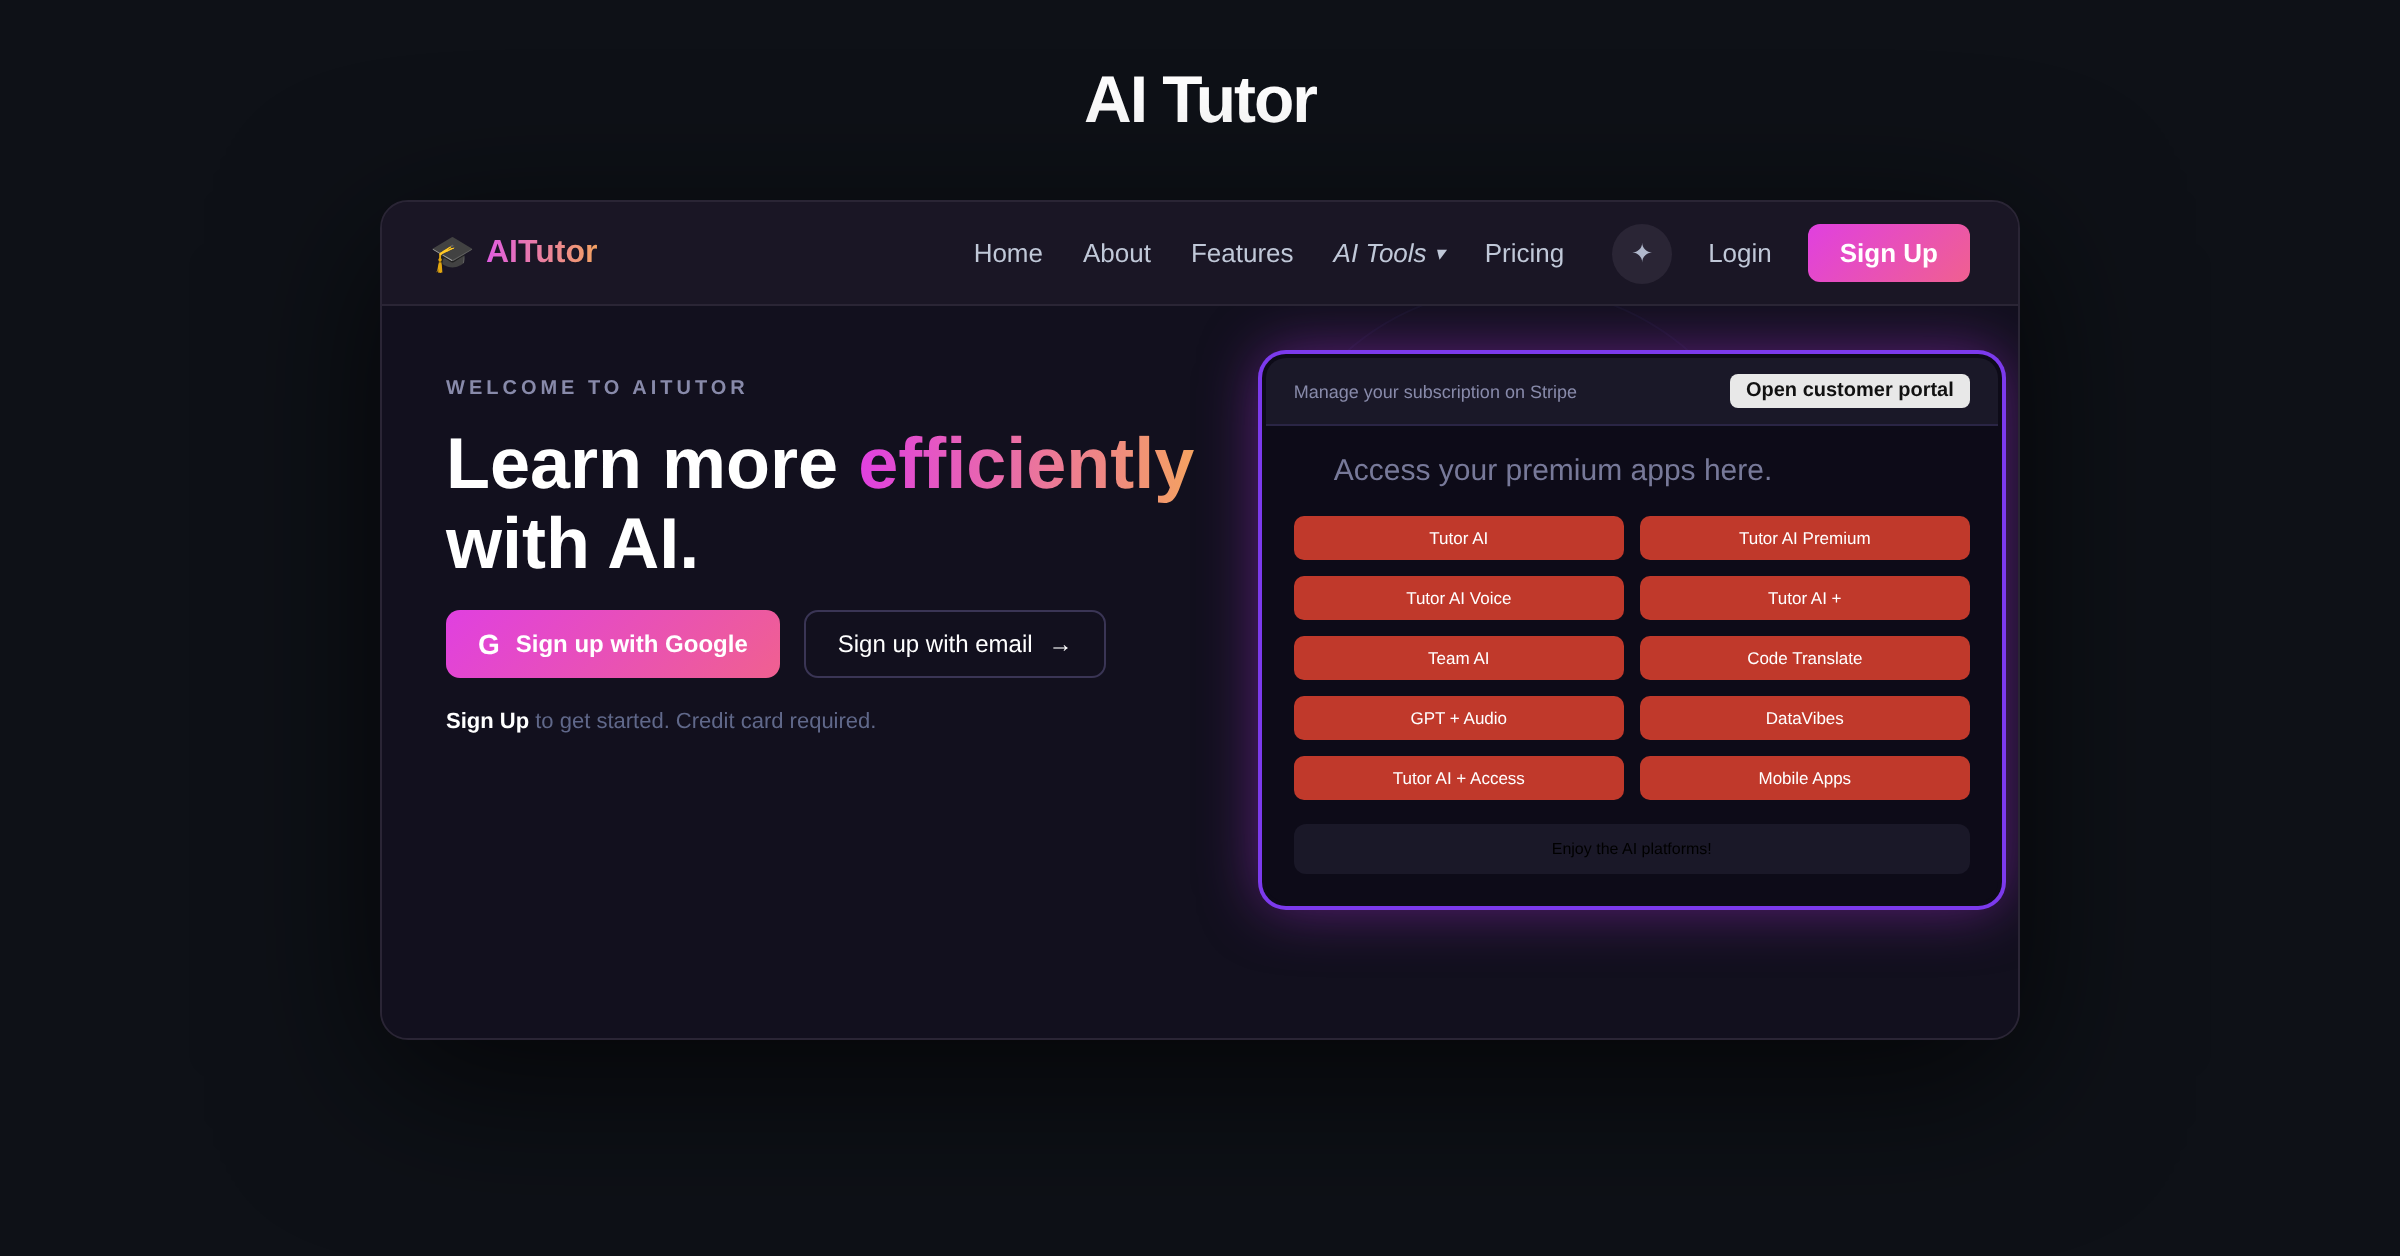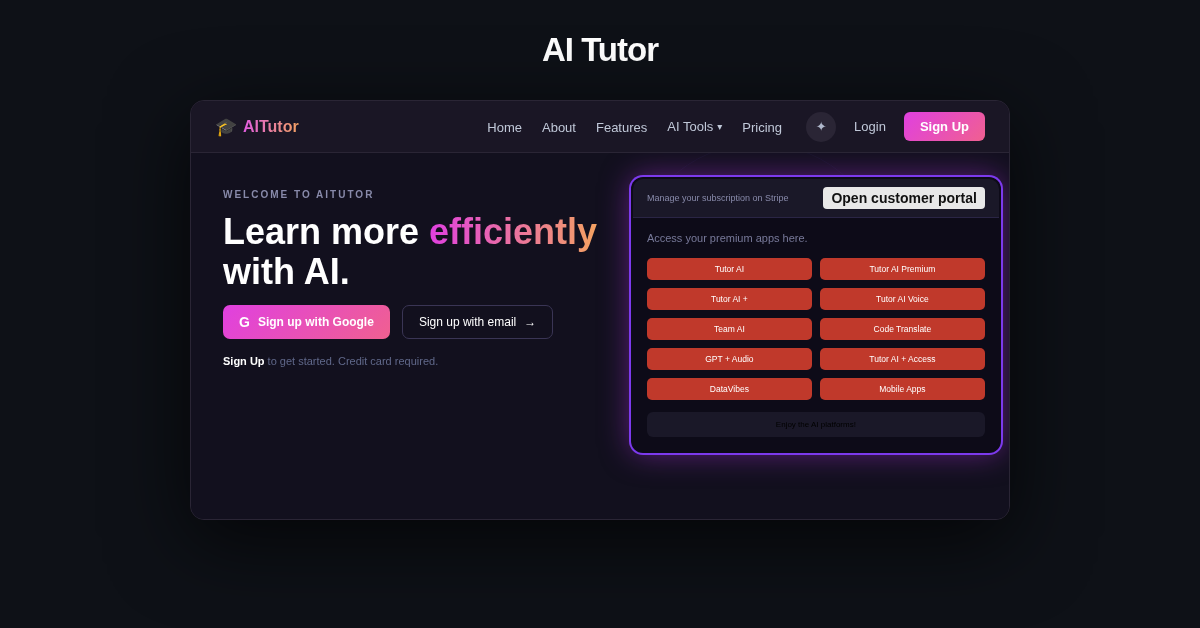--- a/index.html
+++ b/index.html
@@ -86,20 +86,21 @@
     .nav-links li a {
       color: #c0c8d8;
       text-decoration: none;
       font-size: 13px;
       font-weight: 400;
     }
     .ai-tools-link {
       display: flex;
       align-items: center;
       gap: 4px;
+      font-style: italic;
     }
     .chevron-icon {
       font-size: 10px;
       color: #c0c8d8;
     }
     .nav-actions {
       display: flex;
       align-items: center;
       gap: 10px;
     }
@@ -269,41 +270,42 @@
       align-items: center;
       border-bottom: 1px solid #2a2545;
     }
     .app-panel-top-text {
       font-size: 9px;
       color: #888aaa;
     }
     .open-portal-btn {
       background: #e8e8e8;
       color: #111;
-      font-size: 14px;
+      font-size: 10px;
       font-weight: 600;
       border: none;
       border-radius: 4px;
       padding: 3px 8px;
       cursor: pointer;
     }
     .app-panel-body {
       padding: 14px;
       background: #0d0b18;
     }
     .app-panel-title {
       font-size: 13px;
       font-weight: 700;
       color: #fff;
       margin-bottom: 2px;
     }
     .app-panel-subtitle {
-      font-size: 11px;
+      font-size: 15px;
       color: #777999;
       margin-bottom: 14px;
+      margin-left: 20px;
     }
     .app-links-grid {
       display: grid;
       grid-template-columns: 1fr 1fr;
       gap: 8px;
       margin-bottom: 12px;
     }
     .app-link-btn {
       background: #c0392b;
       color: #fff;
@@ -393,27 +395,27 @@
       <div class="app-panel">
         <div class="app-panel-top">
           <span class="app-panel-top-text">Manage your subscription on Stripe</span>
           <button class="open-portal-btn">Open customer portal</button>
         </div>
         <div class="app-panel-body">
           <div class="app-panel-subtitle">Access your premium apps here.</div>
           <div class="app-links-grid">
             <button class="app-link-btn">Tutor AI</button>
             <button class="app-link-btn">Tutor AI Premium</button>
+            <button class="app-link-btn">Tutor AI Voice</button>
             <button class="app-link-btn">Tutor AI +</button>
-            <button class="app-link-btn">Tutor AI Voice</button>
             <button class="app-link-btn">Team AI</button>
             <button class="app-link-btn">Code Translate</button>
             <button class="app-link-btn">GPT + Audio</button>
+            <button class="app-link-btn">DataVibes</button>
             <button class="app-link-btn">Tutor AI + Access</button>
-            <button class="app-link-btn">DataVibes</button>
             <button class="app-link-btn">Mobile Apps</button>
           </div>
           <div class="app-panel-footer">
             <span>Enjoy the AI platforms!</span>
           </div>
         </div>
       </div>
     </div>
 
   </div>

